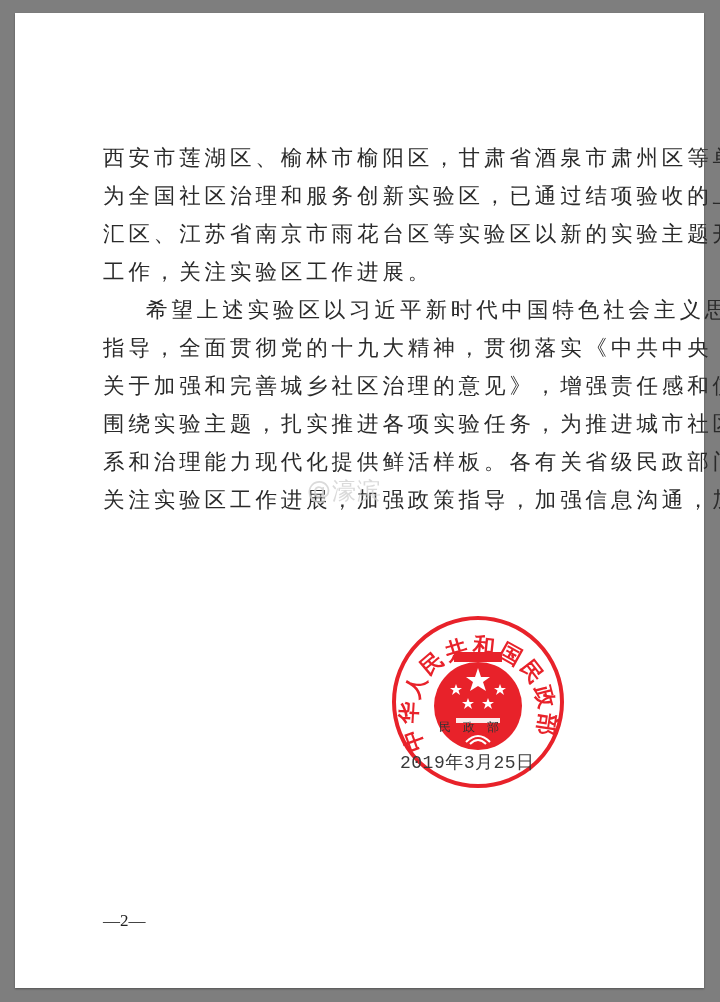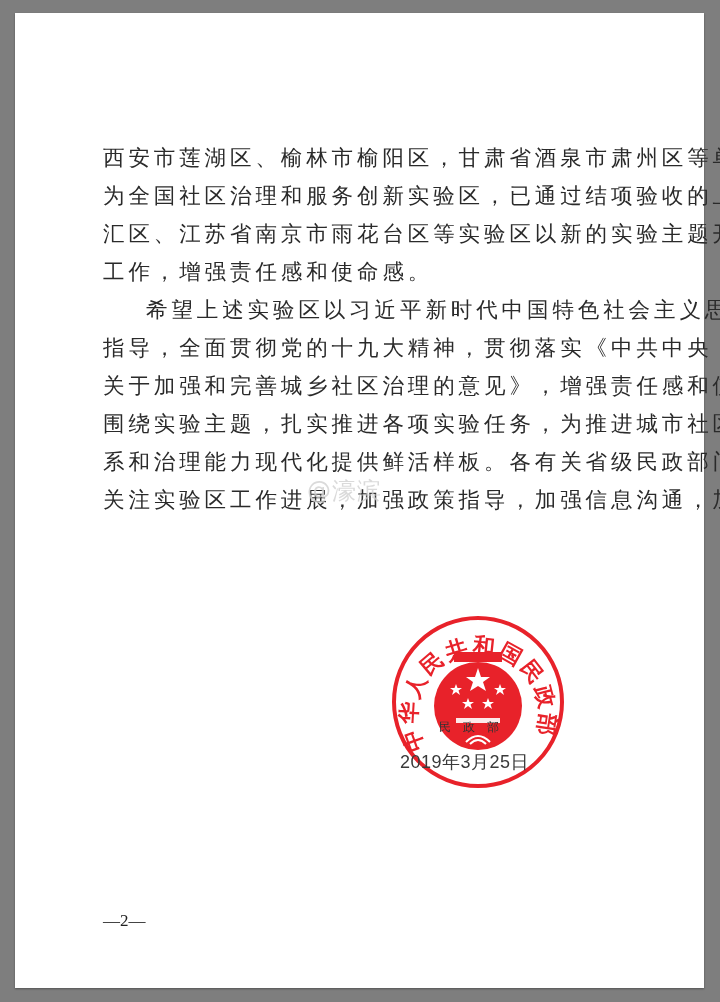--- a/index.html
+++ b/index.html
@@ -47,21 +47,21 @@
     position: absolute;
     left: 424px; top: 706px;
     font-size: 12px;
     letter-spacing: 12px;
     color: #333;
     z-index: 3;
   }
   .sign-date {
     position: absolute;
     left: 385px; top: 737px;
-    font-family: Liberation Sans, sans-serif;
+    font-family: Liberation Mono, monospace;
     font-size: 18px;
     color: #3a3a3a;
     letter-spacing: 0.5px;
     z-index: 3;
     white-space: nowrap;
   }
   .page-number {
     position: absolute;
     left: 88px; top: 898px;
     font-family: "Liberation Serif", serif;
@@ -70,21 +70,21 @@
   }
 </style>
 </head>
 <body>
 
 <div class="page">
 
   <div class="line" style="top:130px">西安市莲湖区、榆林市榆阳区，甘肃省酒泉市肃州区等单位确认</div>
   <div class="line" style="top:168px">为全国社区治理和服务创新实验区，已通过结项验收的上海市徐</div>
   <div class="line" style="top:206px">汇区、江苏省南京市雨花台区等实验区以新的实验主题开展实验</div>
-  <div class="line" style="top:244px">工作，增强责任感和使命感。</div>
+  <div class="line" style="top:244px">工作，关注实验区工作进展。</div>
 
   <div class="line indent" style="top:282px">希望上述实验区以习近平新时代中国特色社会主义思想为</div>
   <div class="line" style="top:320px">指导，全面贯彻党的十九大精神，贯彻落实《中共中央 国务院</div>
   <div class="line" style="top:358px">关于加强和完善城乡社区治理的意见》，增强责任感和使命感，</div>
   <div class="line" style="top:396px">围绕实验主题，扎实推进各项实验任务，为推进城市社区治理体</div>
   <div class="line" style="top:434px">系和治理能力现代化提供鲜活样板。各有关省级民政部门要密切</div>
   <div class="line" style="top:472px">关注实验区工作进展，加强政策指导，加强信息沟通，加强跟踪</div>
 
   <div class="watermark" style="left:292px; top:462px">@濠滨</div>
 

